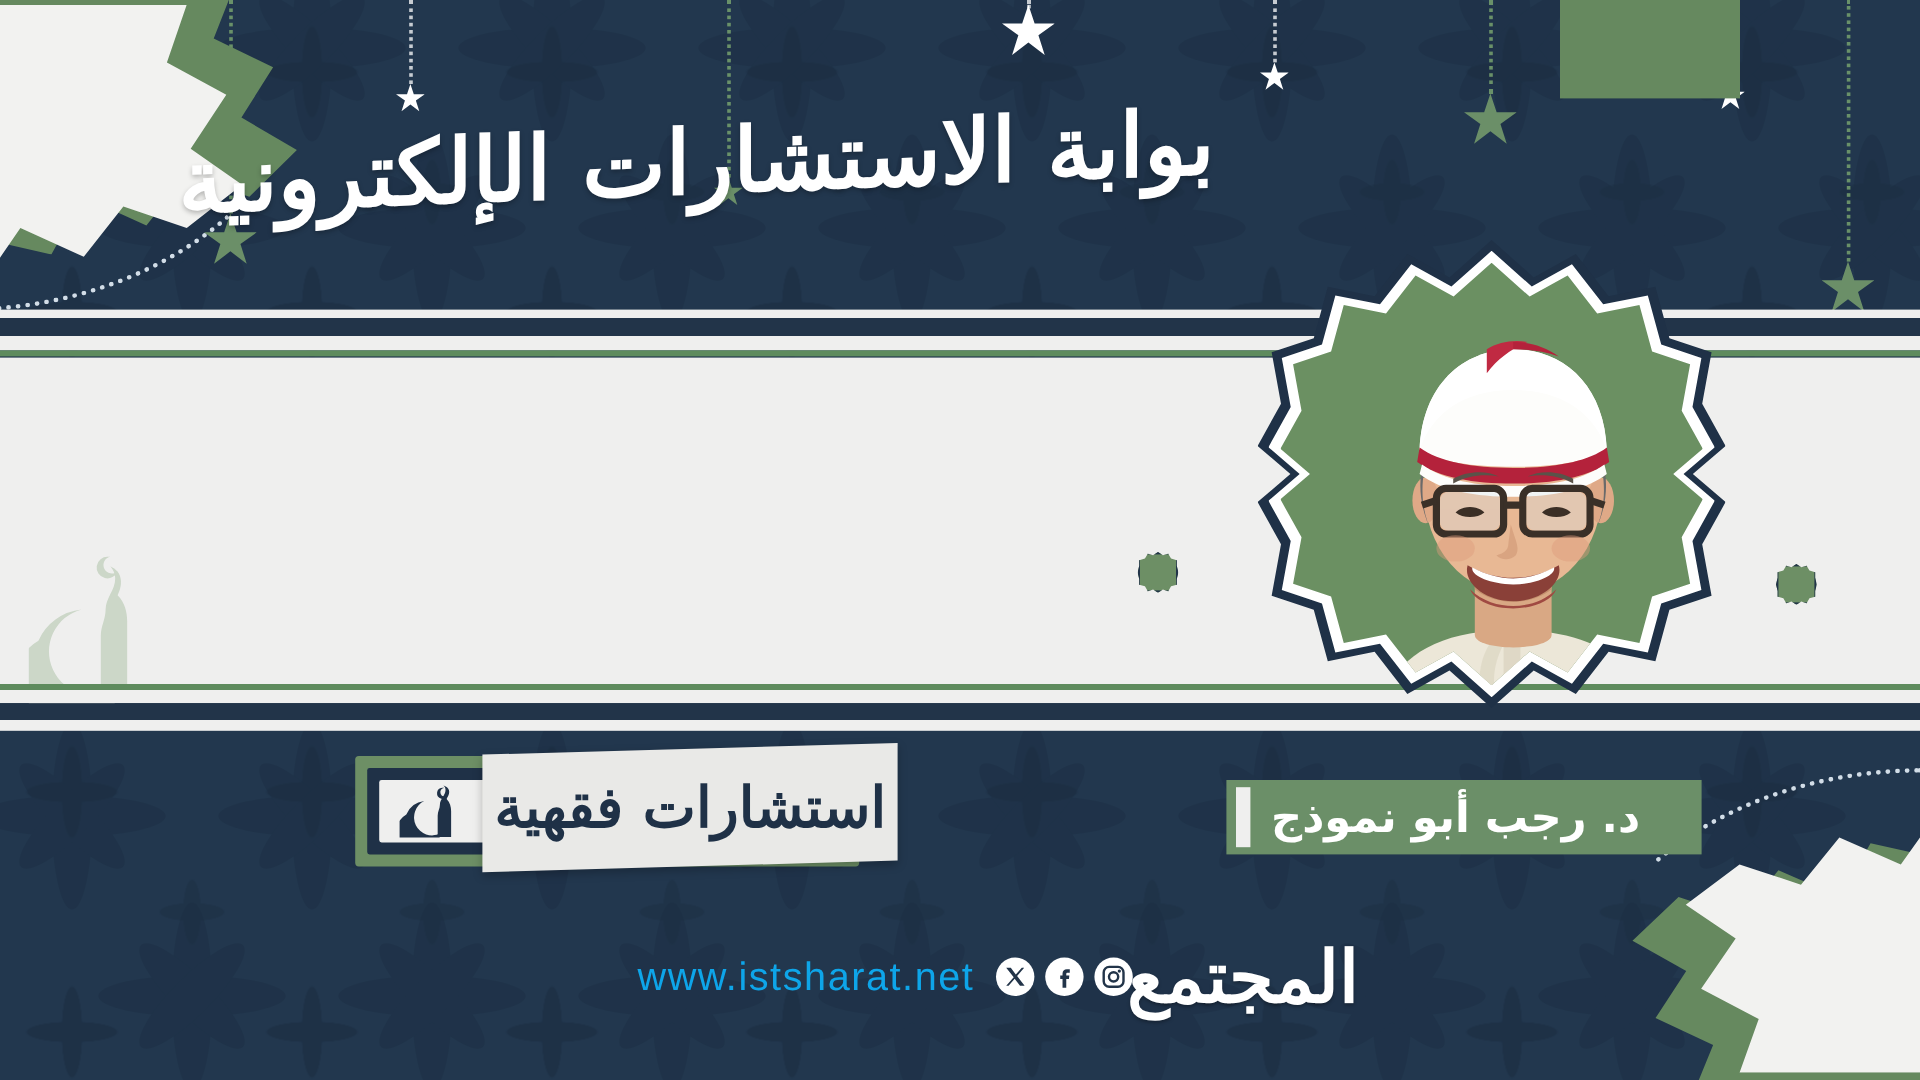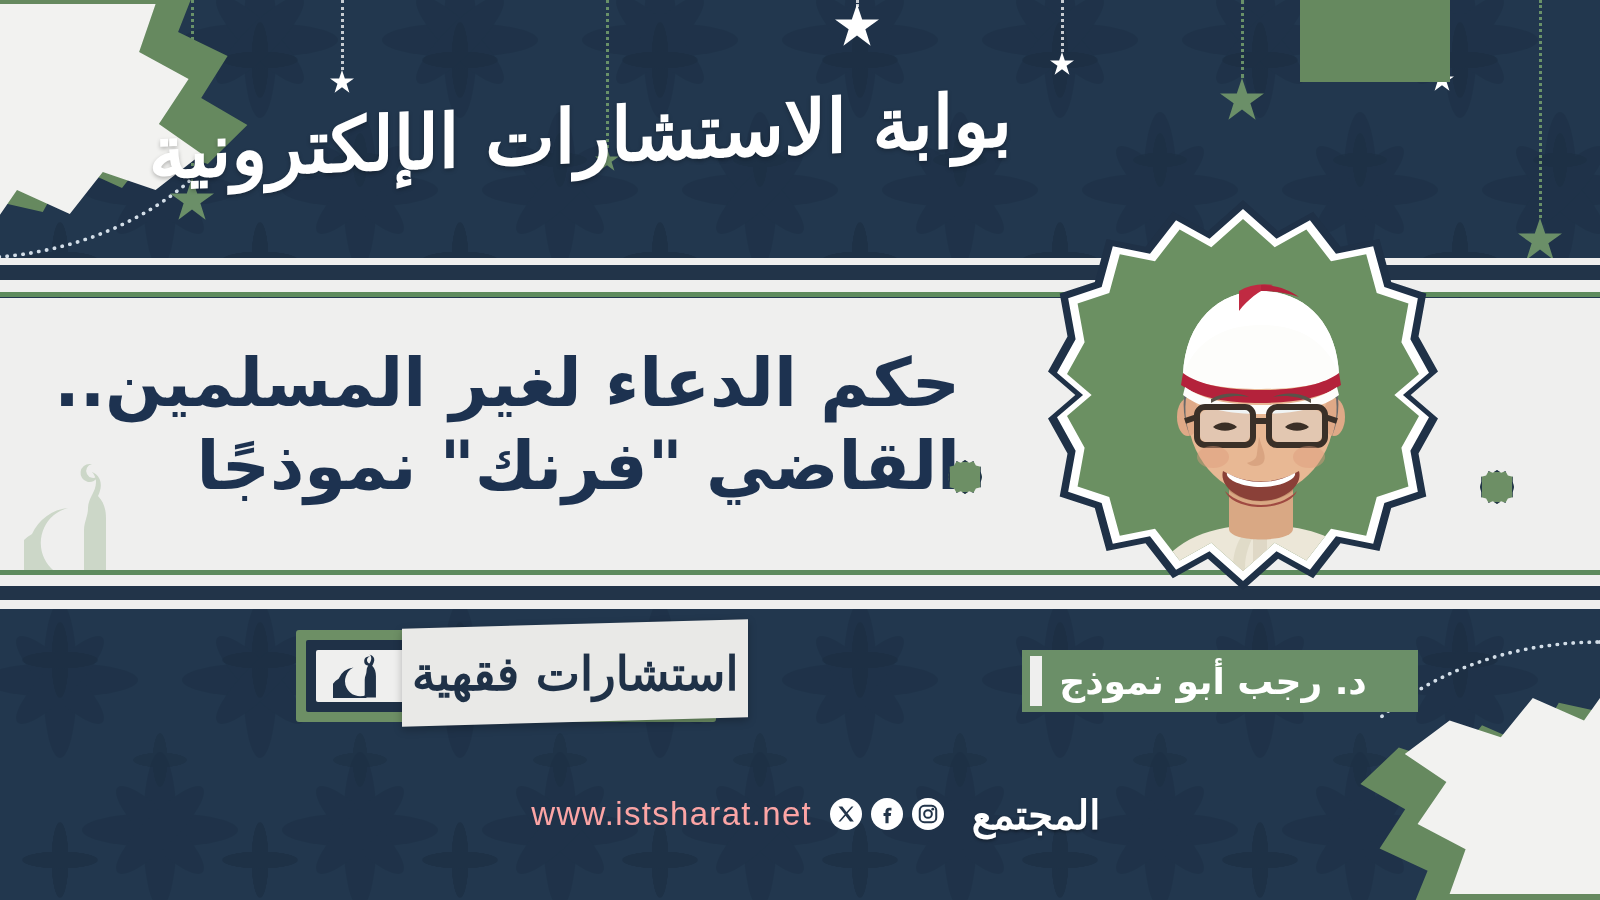--- a/index.html
+++ b/index.html
@@ -157,28 +157,28 @@
     letter-spacing:0px;padding-right:14px;
   }
 
   
   #footer{
     position:absolute;left:470px;top:762px;width:640px;height:104px;
     display:flex;align-items:center;gap:18px;
   }
   #footer-logo{
     width:148px;height:100px;display:flex;align-items:center;justify-content:center;
-    font-family:"DejaVu Serif",serif;color:#fff;font-weight:700;font-size:40px;
+    font-family:"DejaVu Serif",serif;color:#fff;font-weight:700;font-size:60px;
     letter-spacing:-3px;text-shadow:0 2px 3px rgba(0,0,0,.3);
   }
   .social{display:flex;align-items:center;gap:9px;}
   .sico{width:32px;height:32px;border-radius:50%;background:#fff;display:flex;align-items:center;justify-content:center;}
   .sico svg{display:block;}
   #site-url{
-    color:#fca5a5;font-size:33px;letter-spacing:1.3px;
+    color:#0ea5e9;font-size:33px;letter-spacing:1.3px;
     font-family:"Liberation Sans","DejaVu Sans",sans-serif;
     white-space:nowrap;direction:ltr;
   }
 </style>
 </head>
 <body>
 
 <div id="stage">
 
   <div class="bg-base"></div>
@@ -290,24 +290,20 @@
 
       <svg class="watermark" viewBox="0 0 120 135">
         <g fill="#c6d3c2">
           <path d="M8 78a44 44 0 1 0 66 38 36 36 0 1 1-30-64 44 44 0 0 0-36 26z"></path>
           <path d="M64 52c0-10 8-16 8-26 0-6-4-10-4-10s6 2 8 8 0 12-2 16c6 6 8 14 8 22v52H60V74c0-8 4-14 4-22z"></path>
           <circle cx="72" cy="14" r="0"></circle>
           <path d="M66 8a9 9 0 1 0 8 12 7 7 0 1 1-6-12z"></path>
         </g>
       </svg>
 
-      <div id="title-block">
-        <div class="l1">حكم الدعاء لغير المسلمين..</div>
-        <div class="l2">القاضي "فرنك" نموذجًا</div>
-      </div>
 
       <div class="rosette" style="left:948px;top:162px;"></div>
       <div class="rosette" style="left:1480px;top:172px;"></div>
     </div>
 
     <div class="b-line b-green" style="top:312px;height:5px;"></div>
     <div class="b-line b-white" style="top:317px;height:11px;"></div>
     <div class="b-line b-navy" style="top:328px;height:14px;"></div>
     <div class="b-line b-white" style="top:342px;height:9px;"></div>
   </div>

